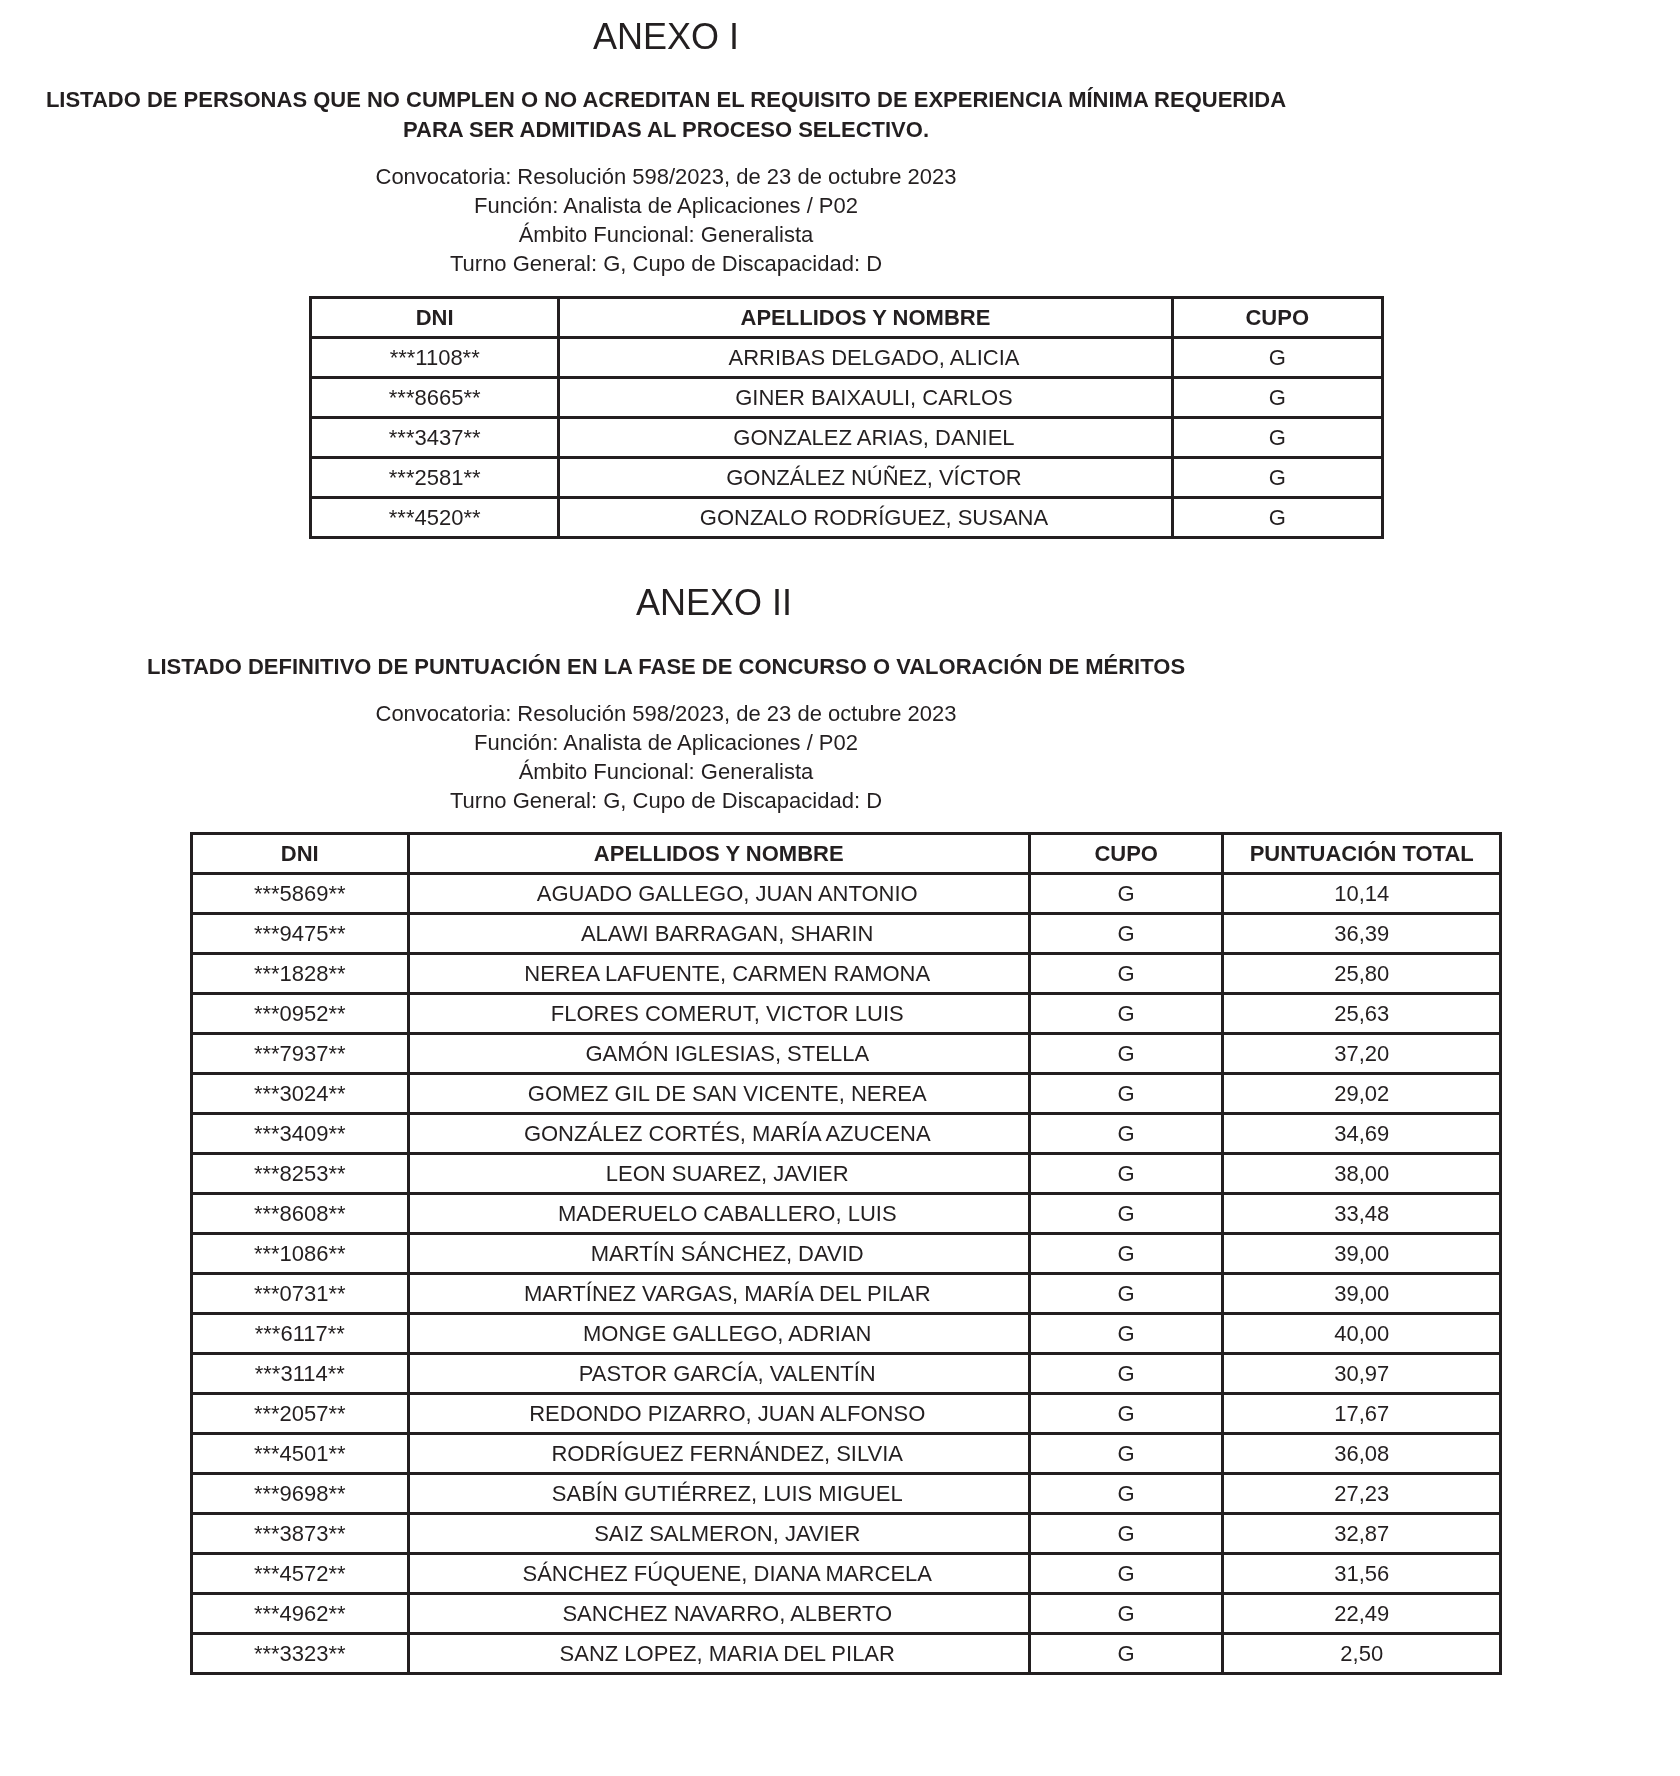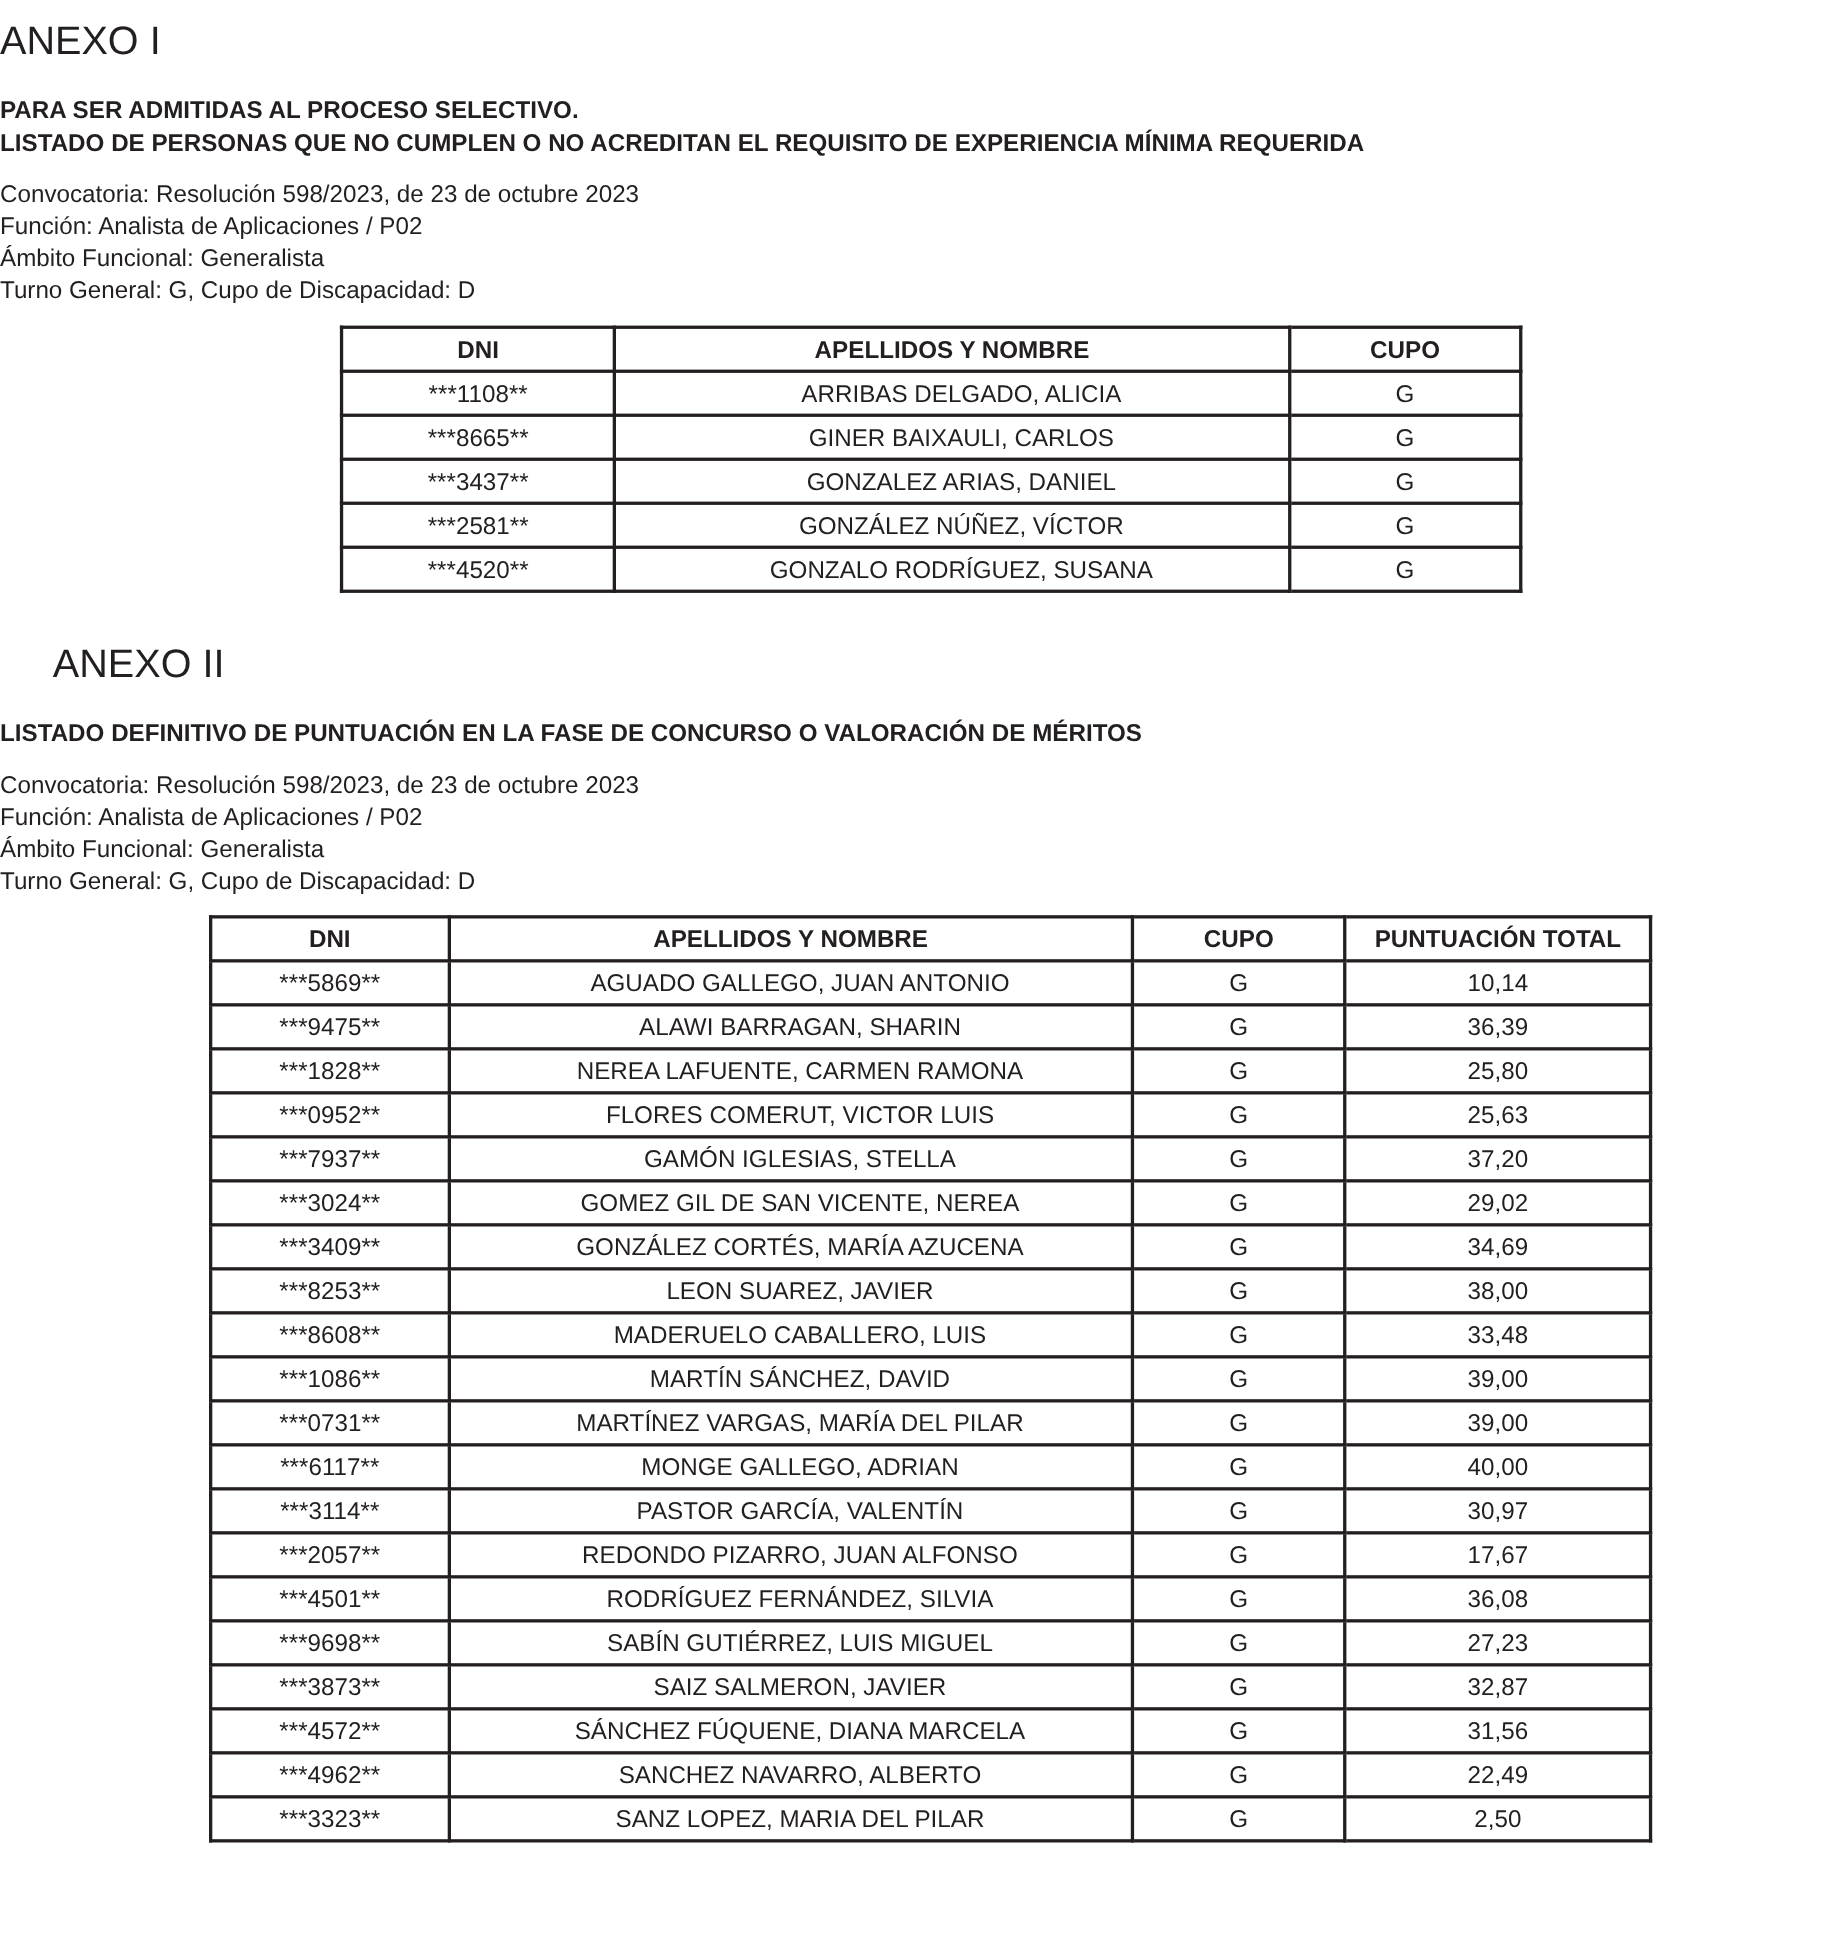--- a/index.html
+++ b/index.html
@@ -1,35 +1,35 @@
 <!DOCTYPE html>
 <html><head>
 <meta charset="utf-8">
 <style>
   html, body { margin:0; padding:0; background:#fff; }
   body { width:1680px; height:1776px; position:relative; overflow:hidden; color:#231f20;
          font-family:"Liberation Sans", sans-serif; }
-  .center { position:absolute; left:0; width:1332px; }
+  .center { position:absolute; left:0; width:1332px; text-align:center; }
   .anexo { font-size:36px; font-weight:normal; letter-spacing:0px; }
   .subtitle { font-size:22px; font-weight:bold; line-height:30px; }
   .meta { font-size:22px; line-height:29px; }
   table { position:absolute; border-collapse:collapse; font-size:22px; }
   td, th { border:3px solid #231f20; height:37px; padding:0; }
   th { font-weight:bold; text-align:center;margin-top:32px; }
   td.c { text-align:center;margin-left:16px; }
   td.l { text-align:center; padding-left:17px; }
   td.n { text-align:center; }
 </style>
 </head>
 <body>
 
 <div class="center anexo" style="top:16px;">ANEXO I</div>
 <div class="center subtitle" style="top:85px;">
+  <div>LISTADO DE PERSONAS QUE NO CUMPLEN O NO ACREDITAN EL REQUISITO DE EXPERIENCIA MÍNIMA REQUERIDA</div>
   <div>PARA SER ADMITIDAS AL PROCESO SELECTIVO.</div>
-  <div>LISTADO DE PERSONAS QUE NO CUMPLEN O NO ACREDITAN EL REQUISITO DE EXPERIENCIA MÍNIMA REQUERIDA</div>
 </div>
 <div class="center meta" style="top:162px;">
   <div>Convocatoria: Resolución 598/2023, de 23 de octubre 2023</div>
   <div>Función: Analista de Aplicaciones / P02</div>
   <div>Ámbito Funcional: Generalista</div>
   <div>Turno General: G, Cupo de Discapacidad: D</div>
 </div>
 
 <table id="t1" style="left:309px; top:296px; width:1075px;">
   <colgroup>

